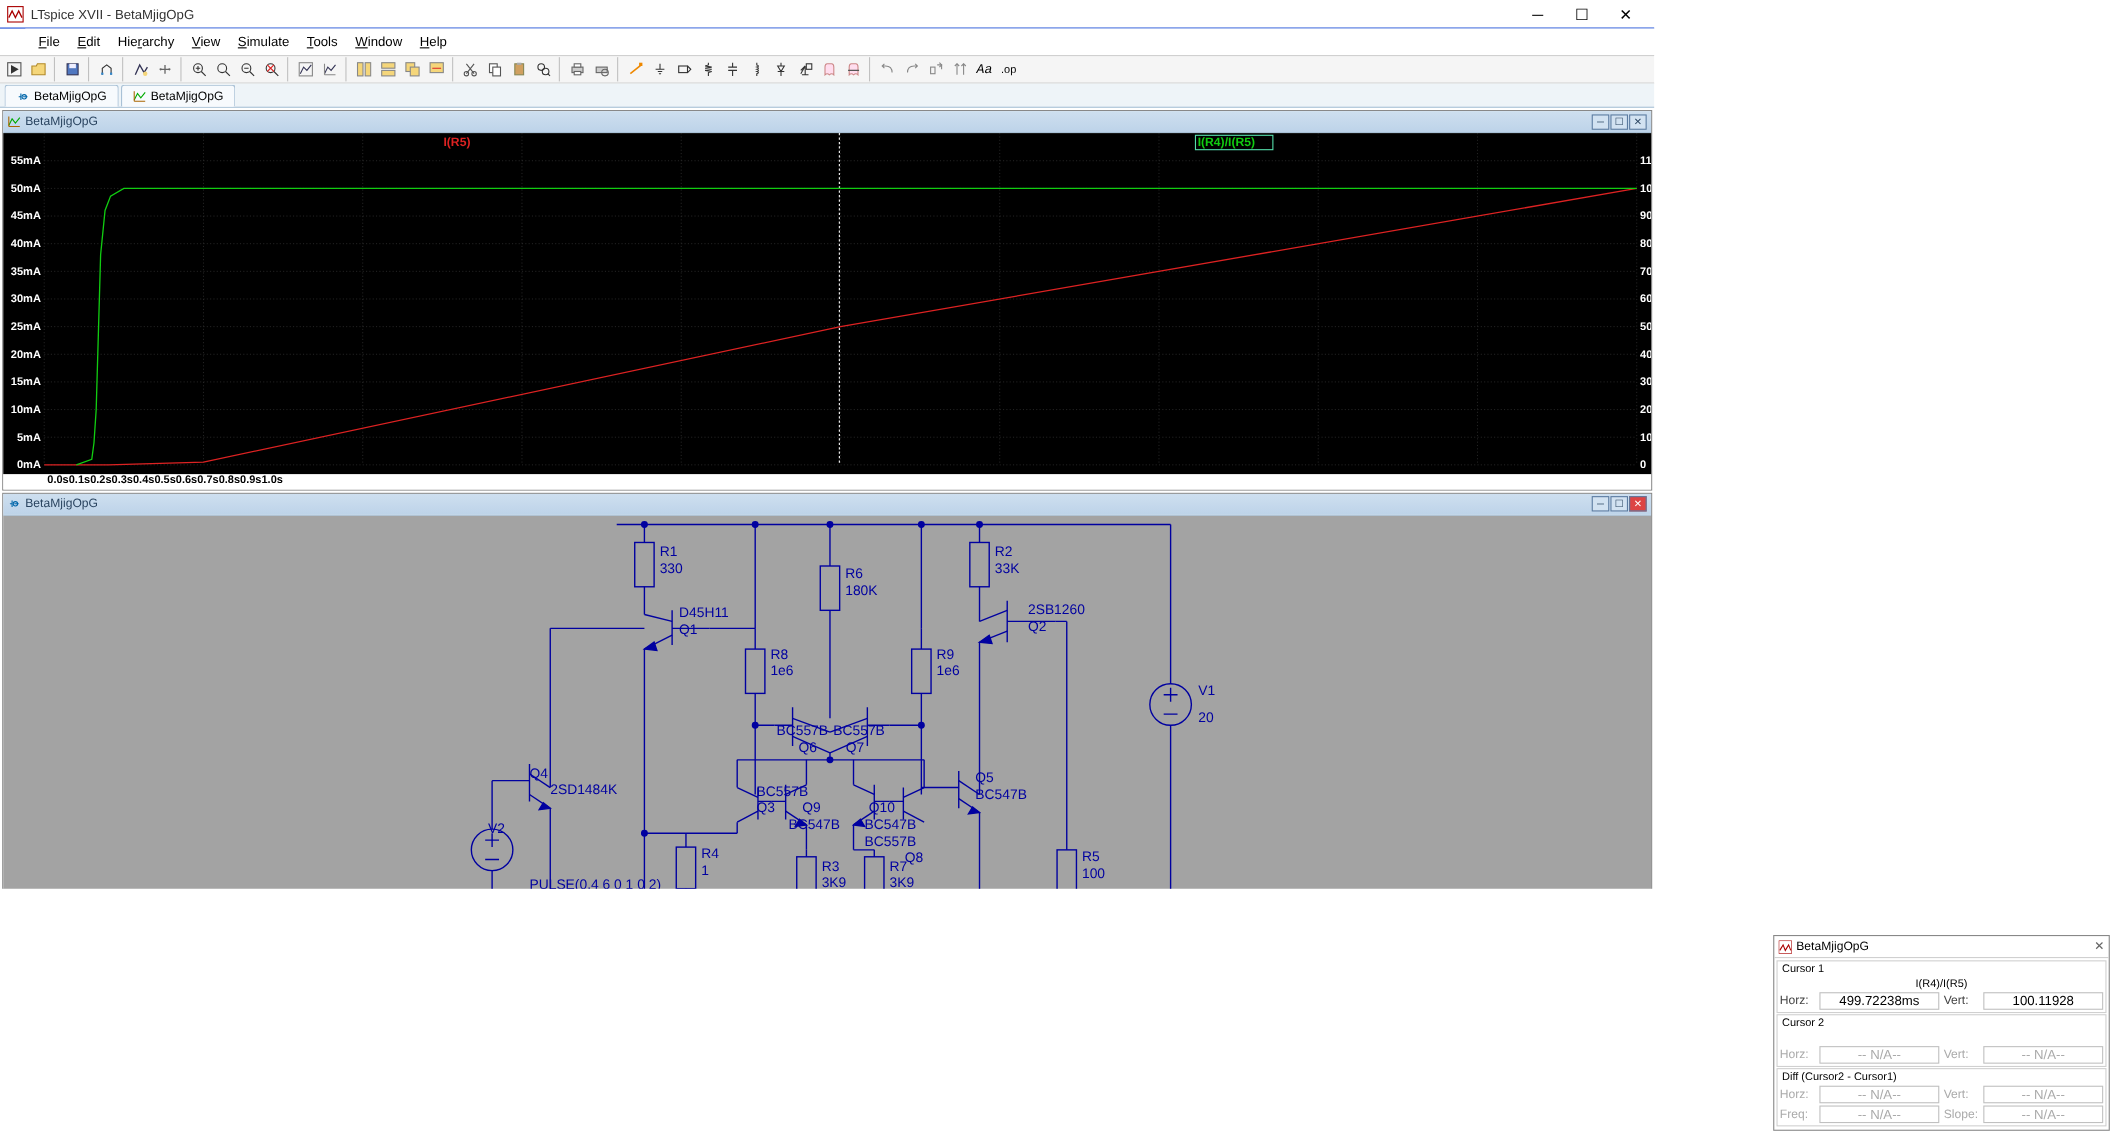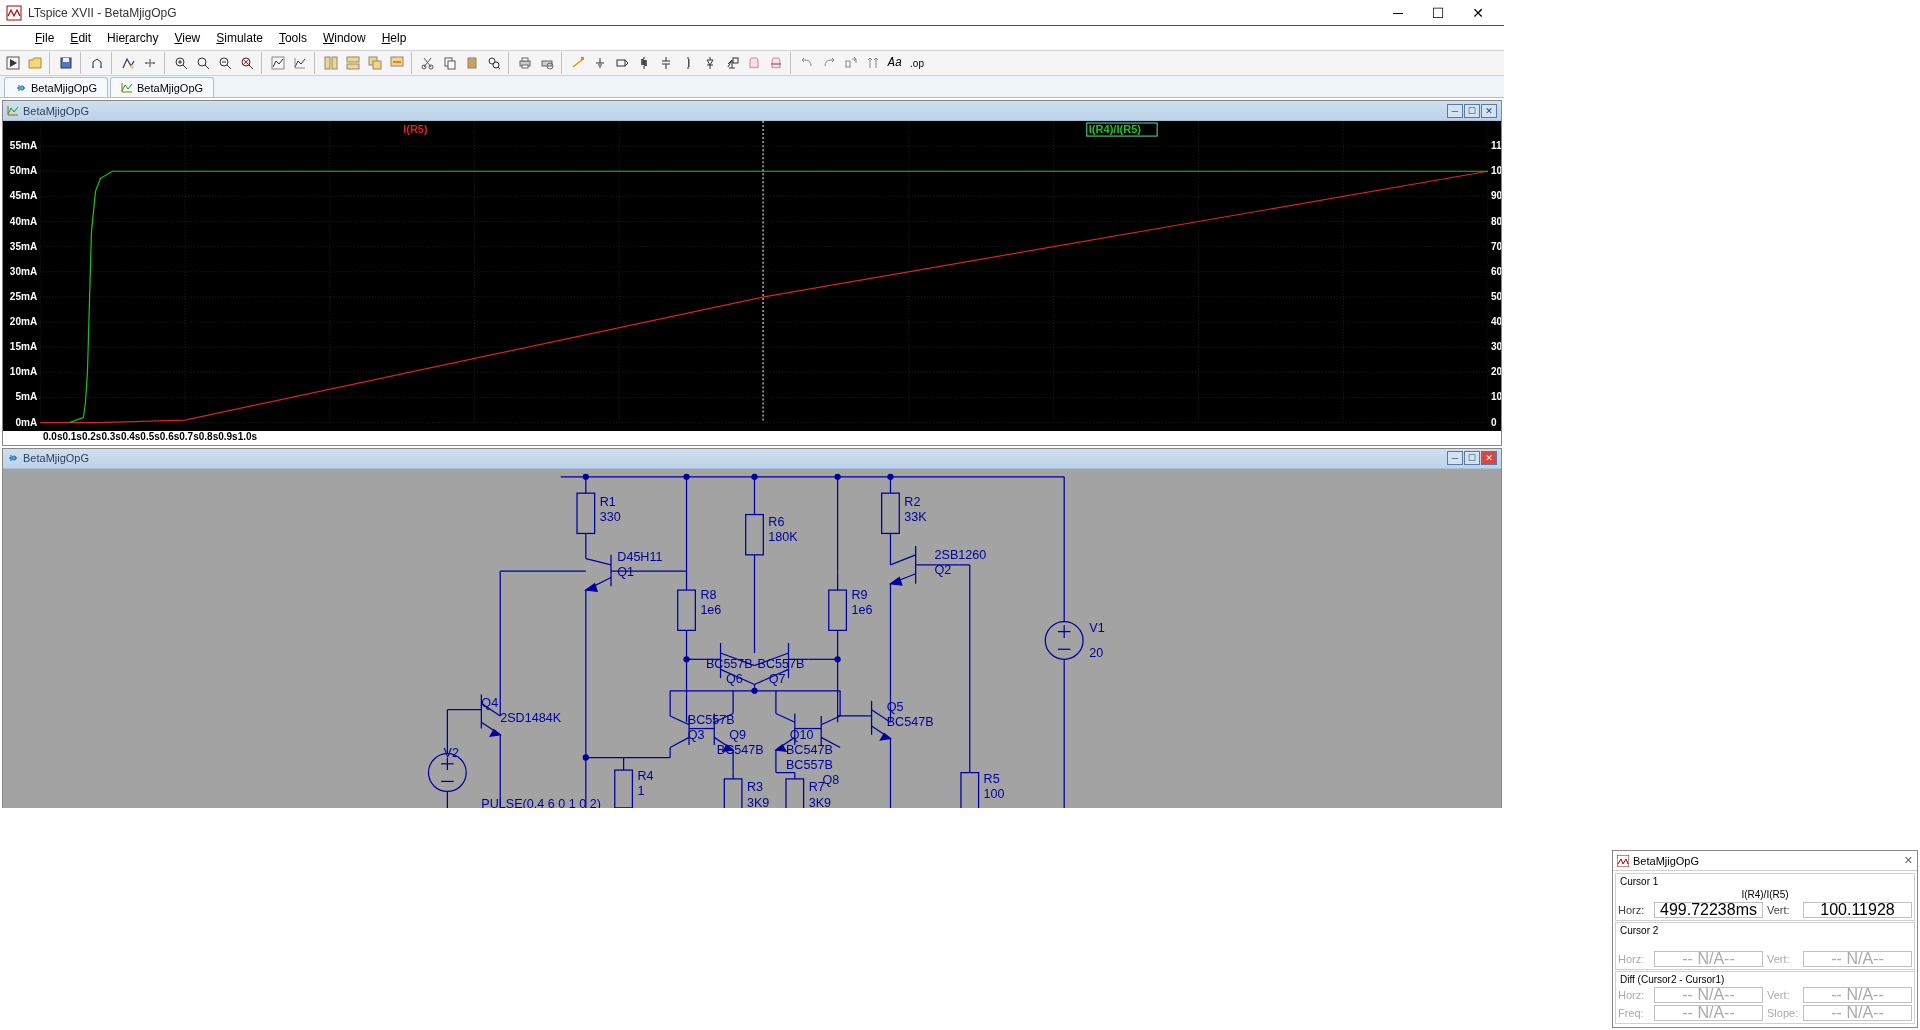--- a/index.html
+++ b/index.html
@@ -39,21 +39,21 @@
 .schematic-area { flex: 1; background: #a3a3a3; position: relative; overflow: hidden; }
 
 .cursor-panel { position: absolute; right: 2px; bottom: 2px; width: 306px; height: 178px; background: #fff; border: 1px solid #888; font-size: 11px; display: flex; flex-direction: column; }
 .cursor-panel .cp-title { height: 20px; display: flex; align-items: center; padding: 0 4px; border-bottom: 1px solid #d0d0d0; }
 .cursor-panel .cp-title .x { margin-left: auto; cursor: pointer; color: #666; }
 .cursor-panel .cp-body { flex: 1; padding: 2px; display: flex; flex-direction: column; gap: 1px; }
 .cursor-panel .cp-section { border: 1px solid #d0d0d0; padding: 1px 2px; }
 .cursor-panel .cp-row { display: flex; align-items: center; gap: 4px; height: 18px; }
 .cursor-panel .cp-label { width: 32px; text-align: left; color: #444; }
 .cursor-panel .cp-label.muted { color: #aaa; }
-.cursor-panel .cp-val { flex: 1; height: 16px; border: 1px solid #c0c0c0; background: #fff; text-align: center; font-size: 16px; line-height: 14px; }
+.cursor-panel .cp-val { flex: 1; height: 16px; border: 1px solid #c0c0c0; background: #fff; text-align: center; font-size: 12px; line-height: 14px; }
 .cursor-panel .cp-val.muted { color: #aaa; }
 .cursor-panel .cp-head { text-align: center; font-size: 10px; padding: 1px; }
 .cursor-panel .cp-sect-label { font-size: 10px; padding: 1px 2px; }
 
 svg text.comp-label { font-family: "Segoe UI", sans-serif; font-size: 10px; fill: #0000A0; }
 </style>
 </head>
 <body>
 
 <div class="titlebar">

